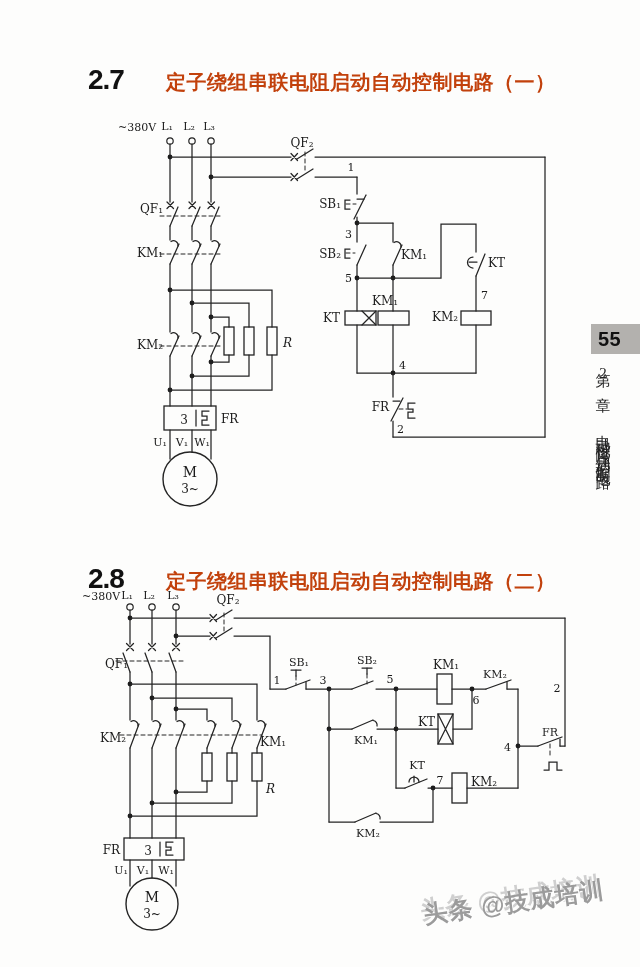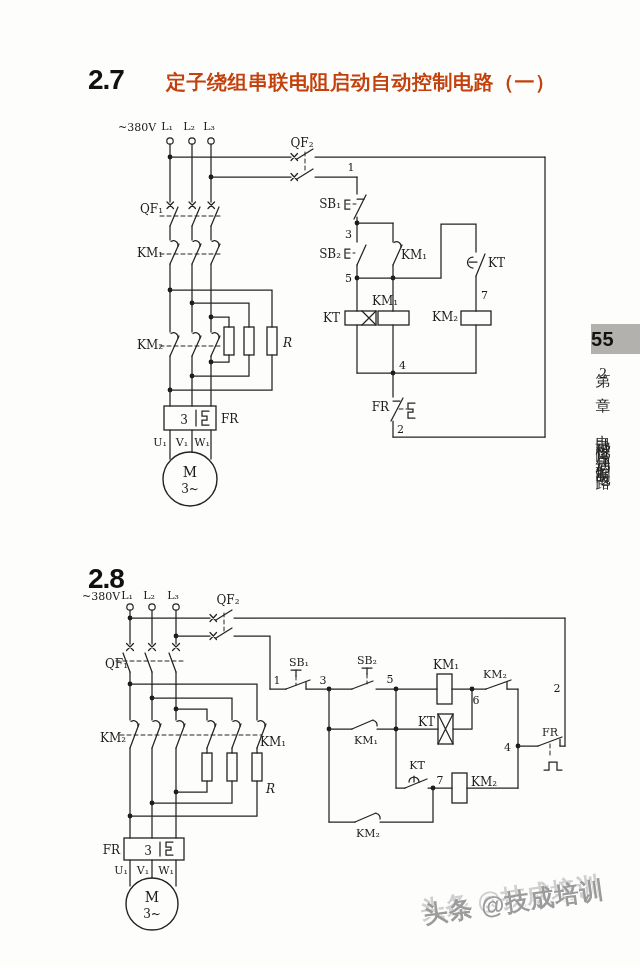--- a/index.html
+++ b/index.html
@@ -19,40 +19,41 @@
   .w circle.big{stroke:#242424;stroke-width:1.4;fill:none;}
   .w .nd{fill:#1b1b1b;stroke:none;}
   .w .dash{stroke-dasharray:4 3;stroke-width:1;}
   .w text{font-family:"DejaVu Serif","Liberation Serif",serif;font-size:12px;fill:#1b1b1b;stroke:none;}
   .w text.sm{font-size:11px;}
   .w text.it{font-style:italic;}
   .w text.big{font-size:14px;}
   
   .pagebox{position:absolute;left:591px;top:324px;width:49px;height:30px;background:#b3b1ae;
     display:flex;align-items:center;}
-  .pagebox span{font-size:20px;font-weight:bold;color:#111;letter-spacing:0.5px;}
+  .pagebox span{font-size:20px;font-weight:bold;color:#111;padding-left:7px;letter-spacing:0.5px;}
   .chapter{position:absolute;left:593px;top:361px;height:420px;
     writing-mode:vertical-rl;text-orientation:upright;
     font-family:"Liberation Serif","DejaVu Serif",serif;font-size:15px;color:#222;letter-spacing:4px;}
   .chapter .part2{margin-top:14px;}
   
   .watermark{position:absolute;left:424px;top:899px;width:230px;
     font-size:24px;font-weight:bold;color:#9b9b9b;letter-spacing:1px;
     transform:rotate(-8deg);transform-origin:left center;
     text-shadow:1px 1px 0 #ffffff,-3px -5px 0 #cfcfcf;white-space:nowrap;}
 </style>
 </head>
 <body>
 
 <div class="sec-title" style="top:64px;">
   <span class="sec-num">2.7</span>
   <span class="sec-text">定子绕组串联电阻启动自动控制电路（一）</span>
 </div>
 <div class="sec-title" style="top:563px;">
   <span class="sec-num">2.8</span>
+  <span class="sec-text">定子绕组串联电阻启动自动控制电路（二）</span>
 </div>
 
 <div class="pagebox">
   <span>55</span>
 </div>
 <div class="chapter">
   <span>第2章</span>
   <span class="part2">电动机降压启动控制电路</span>
 </div>
 

